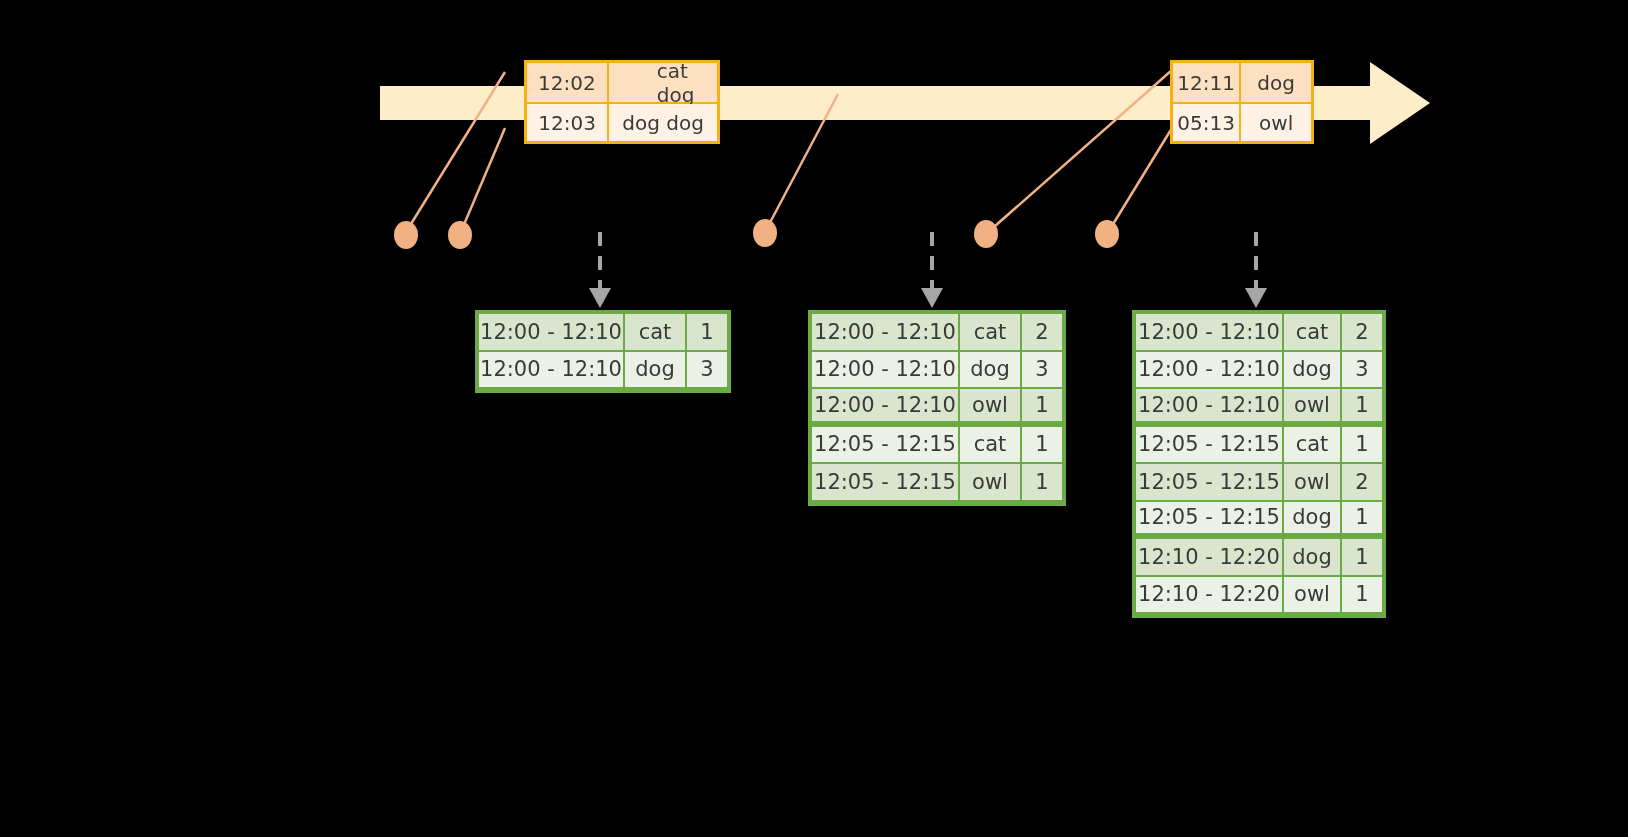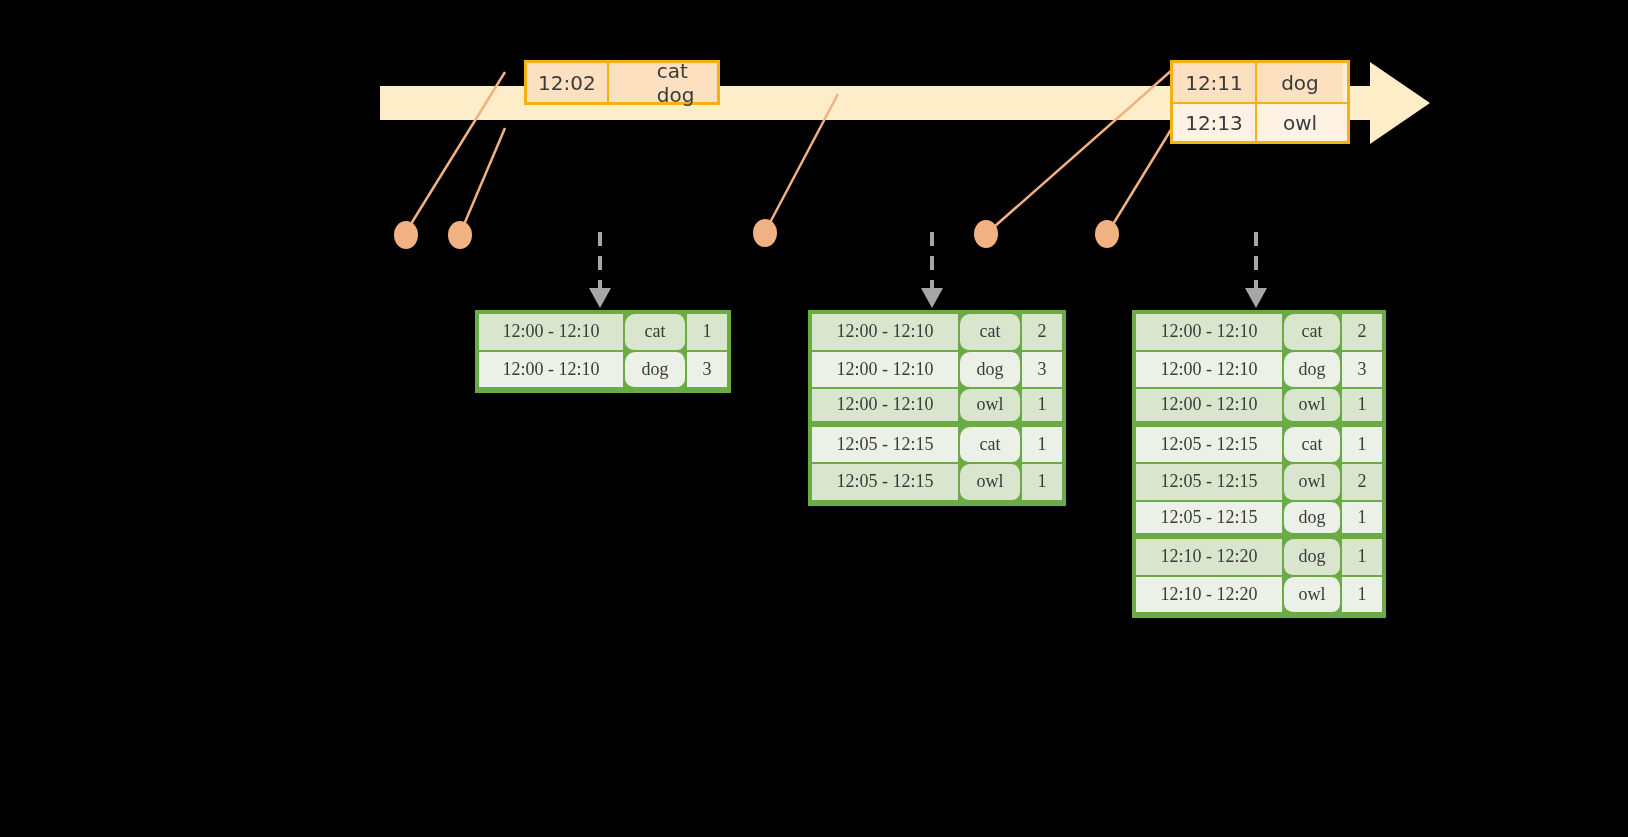--- a/index.html
+++ b/index.html
@@ -77,32 +77,31 @@
     box-sizing: border-box;
   }
   .res-row.shade-a .rcell { background: #d9e6cd; }
   .res-row.shade-b .rcell { background: #ebf1e6; }
   .res-row.grp-end { border-bottom: 4px solid #6aab46; }
   .res-row + .res-row:not(.grp-start) { }
   .rcell {
     display: flex;
     align-items: center;
     justify-content: center;
-    font-size: 18px;
+    font-size: 21px;
     color: #3a3a3a;
     box-sizing: border-box;
     border: 2px solid #6aab46;
     border-top-width: 0;
     border-left-width: 0;
     border-bottom-width: 2px;
-    font-family: Liberation Serif, serif;
   }
   .res-row:first-child .rcell { border-top-width: 0; }
   .rcell.c-range { width: 148px; border-left-width: 0; }
-  .rcell.c-word  { width: 62px; border-radius: 10px; }
+  .rcell.c-word  { width: 62px; }
   .rcell.c-count { width: 40px; border-right-width: 0; }
 
   
   #table-1 .rcell.c-range { width: 146px; }
   #table-1 .rcell.c-word  { width: 62px; }
   #table-1 .rcell.c-count { width: 40px; }
 
   #table-3 .rcell.c-range { width: 148px; }
   #table-3 .rcell.c-word  { width: 58px; }
   #table-3 .rcell.c-count { width: 40px; }
@@ -149,30 +148,34 @@
         <polygon points="1245,288 1267,288 1256,308" stroke="none"></polygon>
       </g>
     </g>
   </svg>
 
   <div class="event-box" id="event-box-1" style="left:524px; top:60px; width:196px;">
     <div class="event-row shade-a">
       <div class="cell-time">12:02</div>
       <div class="cell-words" style="width:110px;padding-left:48px;">cat dog</div>
     </div>
-  </div>
-
-
-  <div class="event-box" id="event-box-3" style="left:1170px; top:60px; width:180px;">
+    <div class="event-row shade-b">
+      <div class="cell-time">12:03</div>
+      <div class="cell-words" style="width:110px;">dog dog</div>
+    </div>
+  </div>
+
+
+  <div class="event-box" id="event-box-3" style="left:1170px; top:60px; width:144px;">
     <div class="event-row shade-a">
       <div class="cell-time">12:11</div>
       <div class="cell-words" style="width:86px;">dog</div>
     </div>
     <div class="event-row shade-b">
-      <div class="cell-time">12:13</div>
+      <div class="cell-time">05:13</div>
       <div class="cell-words" style="width:86px;">owl</div>
     </div>
   </div>
 
   <div class="result-table" id="table-1" style="left:475px; top:310px;">
     <div class="res-row shade-a">
       <div class="rcell c-range">12:00 - 12:10</div>
       <div class="rcell c-word">cat</div>
       <div class="rcell c-count">1</div>
     </div>

